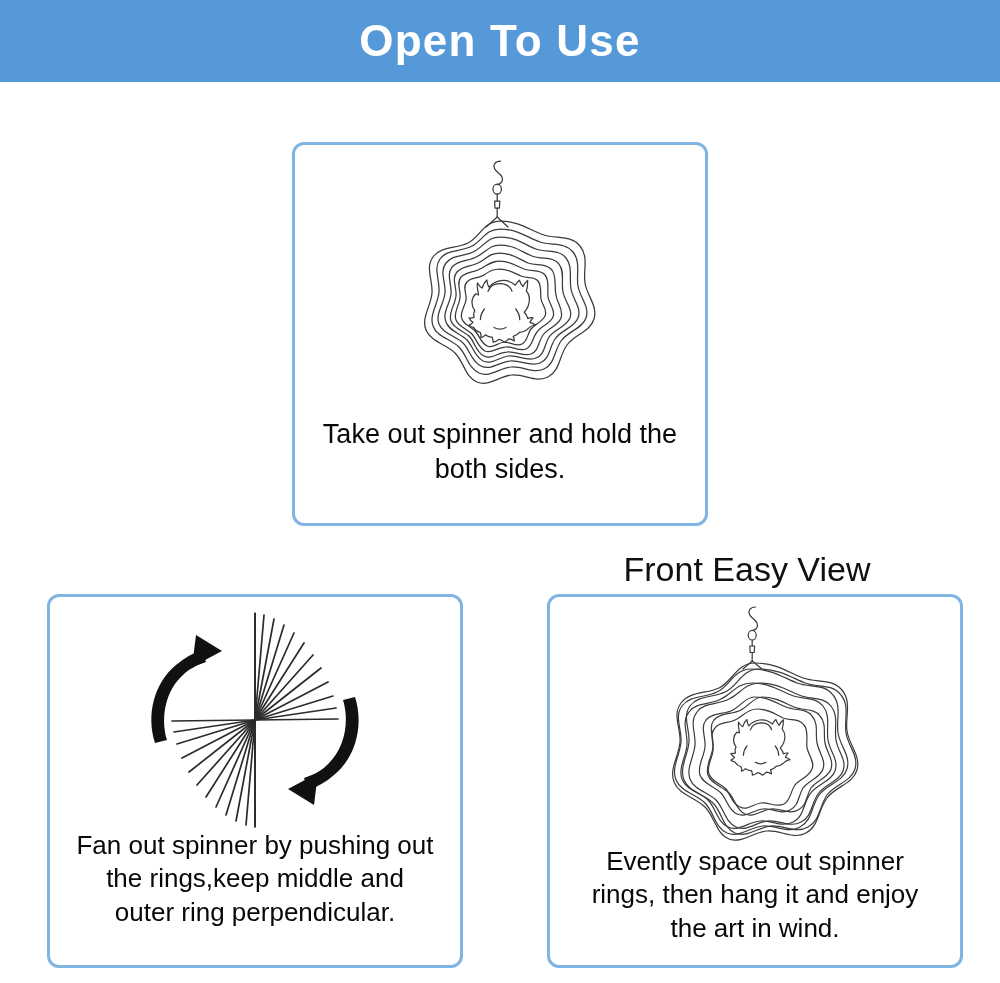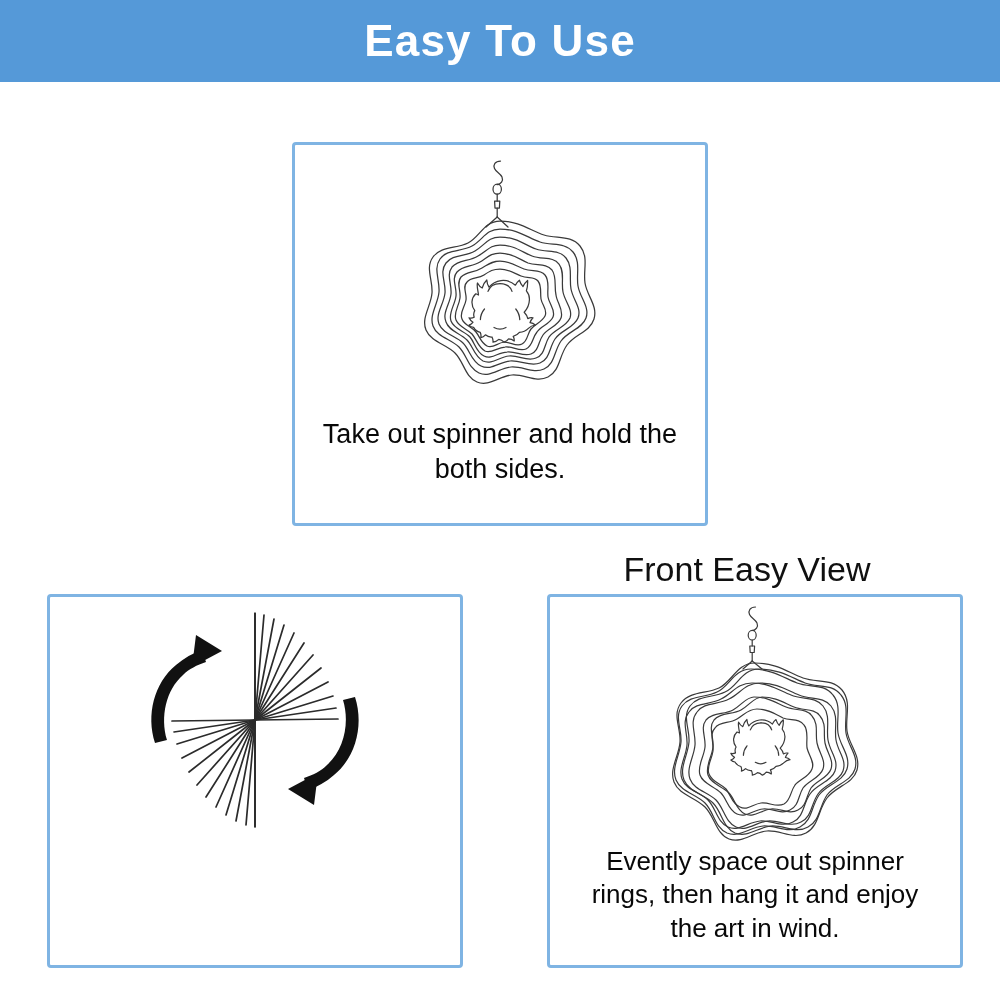--- a/index.html
+++ b/index.html
@@ -48,21 +48,21 @@
     color: #101010;
     line-height: 1;
     white-space: nowrap;
     font-family: "Liberation Sans", sans-serif;
   }
 
   
   .card {
     position: absolute;
     border: 3px solid #7FB4E3;
-    border-radius: 4px;
+    border-radius: 12px;
     background: #ffffff;
     display: flex;
     flex-direction: column;
     align-items: center;
   }
 
   .card-figure {
     position: relative;
     width: 100%;
     flex: 0 0 auto;
@@ -105,21 +105,21 @@
   #card-front-open .card-caption { margin-top: 0px; font-size: 26px; }
 
   svg { display: block; }
 </style>
 </head>
 <body>
 
 <div id="page">
 
   <div id="header-banner">
-    <div id="header-title">Easy To Use</div>
+    <div id="header-title">Open To Use</div>
   </div>
 
 
   <div class="card" id="card-front-closed">
 
     <div class="card-figure">
       <svg width="280" height="266" viewBox="0 0 280 266">
         <g fill="none" stroke="#3A3A3A" stroke-width="1.25" stroke-linecap="round" stroke-linejoin="round">
 
           <path d="M140.5 10 C135 10 133 14 134.5 17.5 C136 21 140.5 22.5 142 26 C143.5 29.5 141 33.5 137 33.5"></path>
@@ -345,20 +345,21 @@
                    C216 175 207 180 198 183
                    L194 171
                    C203 168 211 164 217 158
                    C234 143 240 116 233 93
                    Z" fill="#111111"></path>
           <path d="M204 198 L178 182 L208 166 Z" fill="#111111"></path>
         </g>
       </svg>
     </div>
 
+    <div class="card-caption">Fan out spinner by pushing out the rings,keep middle and outer ring perpendicular.</div>
   </div>
 
   <div class="section-title" style="left:539px; top:552px; width:416px;">Front Easy View</div>
 
   <div class="card" id="card-front-open">
 
     <div class="card-figure">
       <svg width="286" height="250" viewBox="0 0 280 250">
         <g fill="none" stroke="#3A3A3A" stroke-width="1.2" stroke-linecap="round" stroke-linejoin="round">
 

